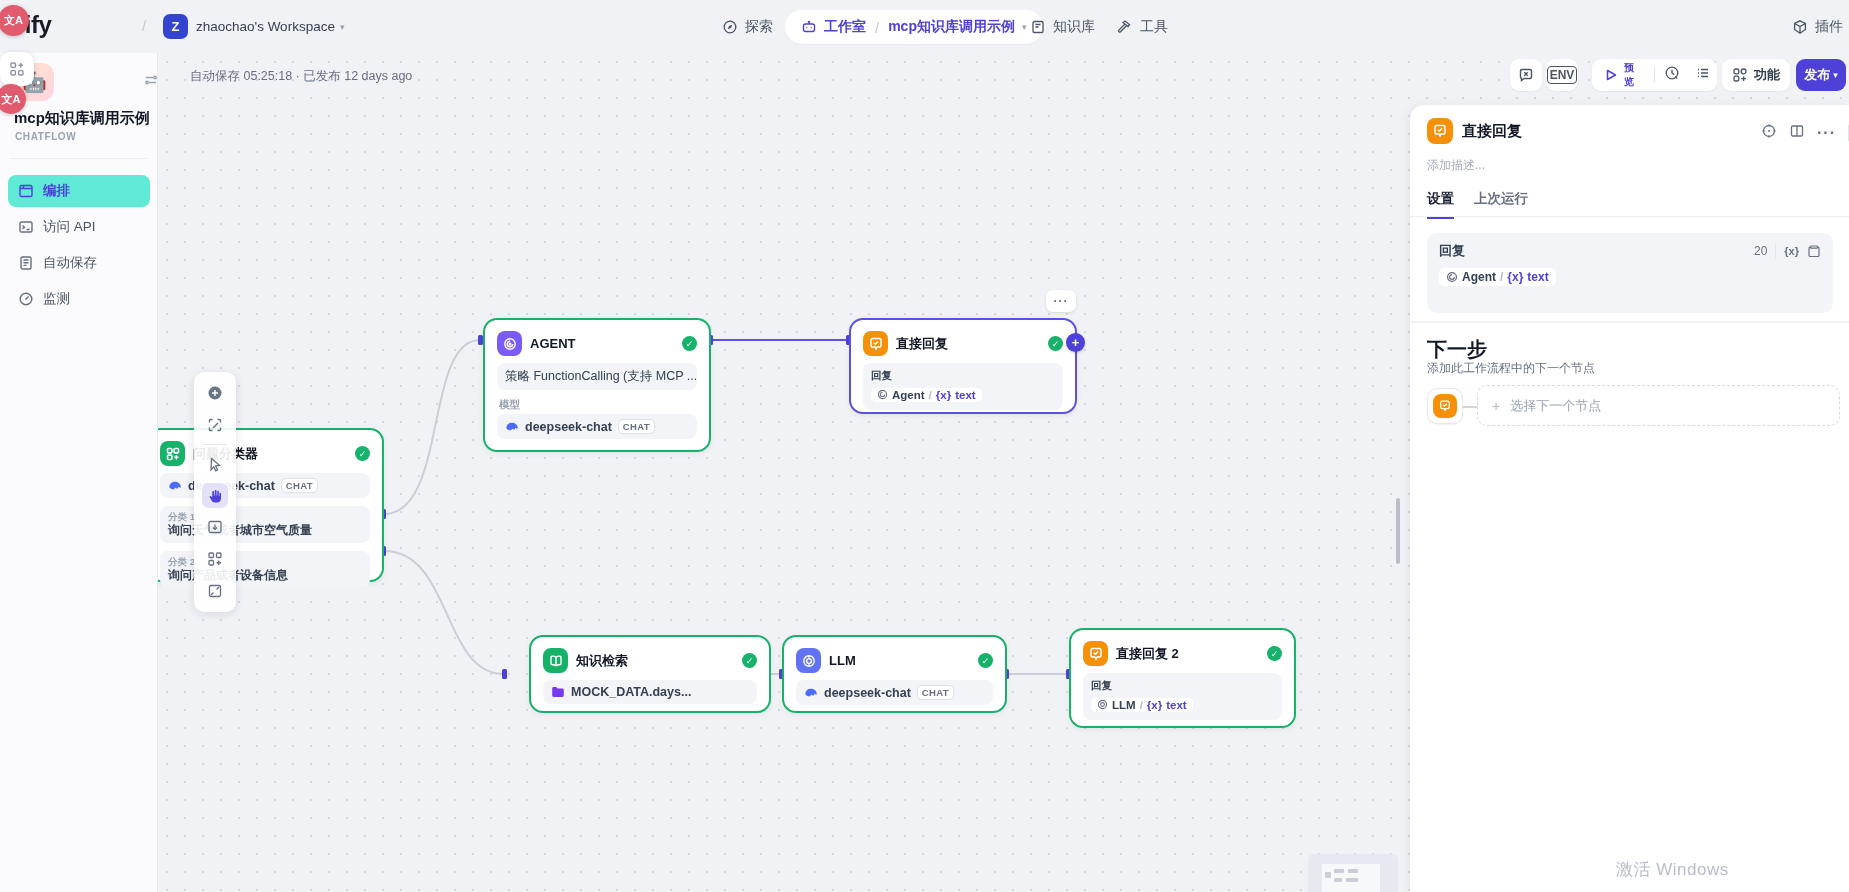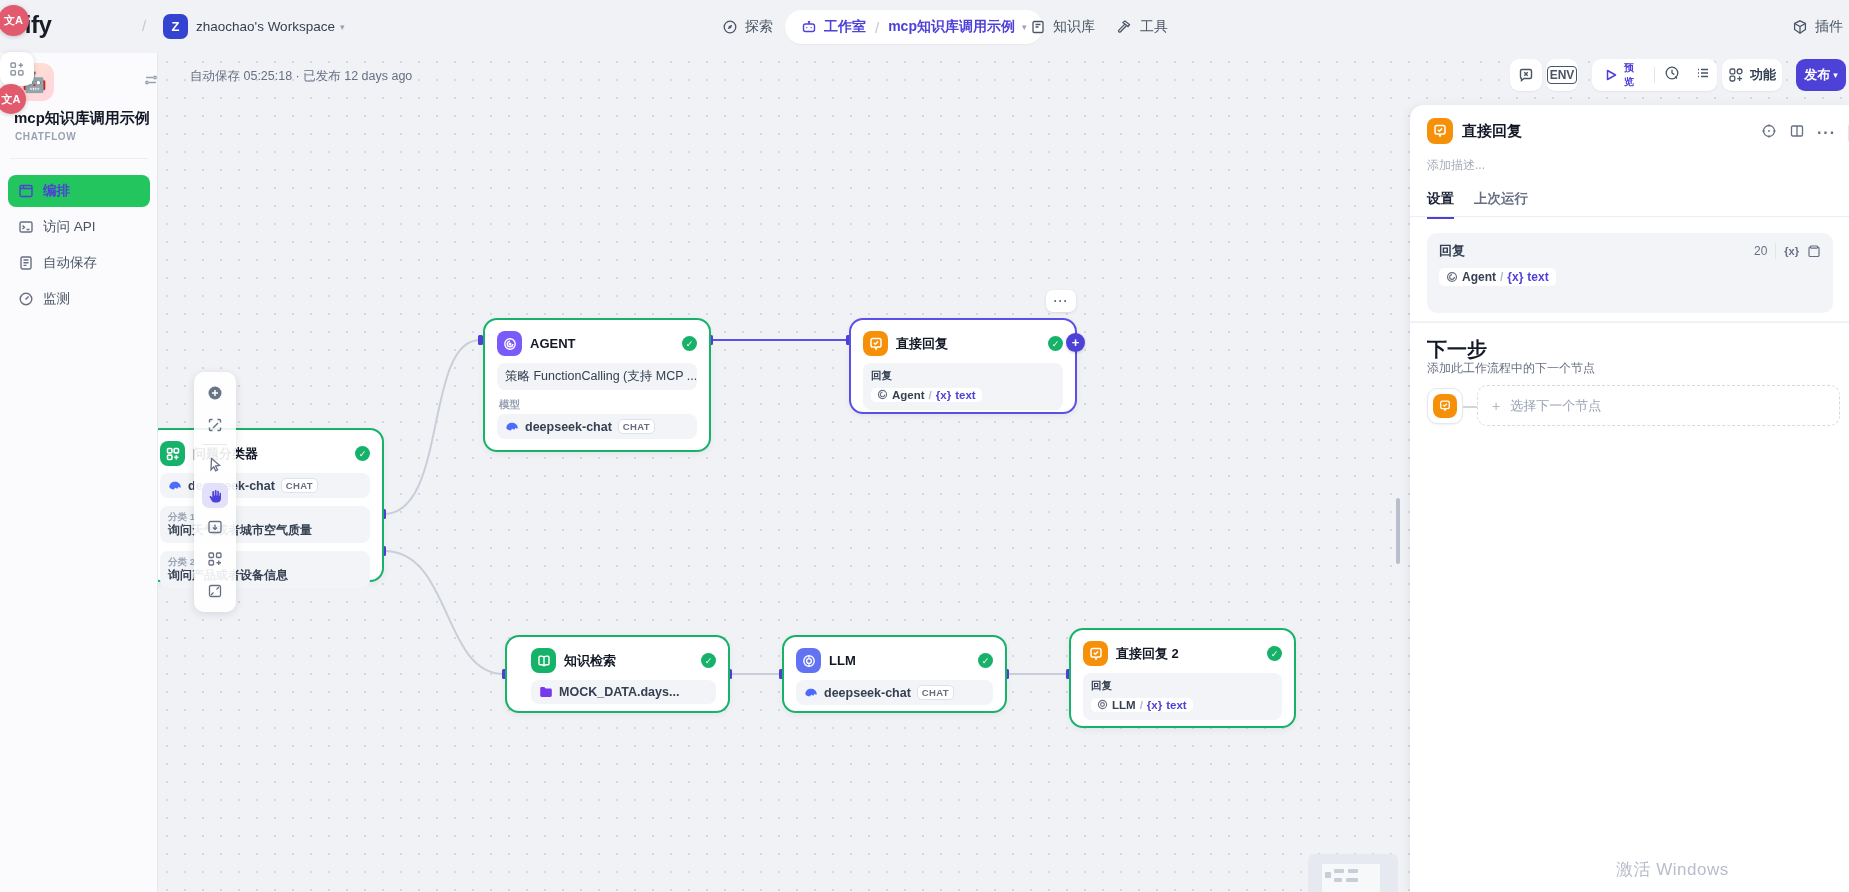--- a/index.html
+++ b/index.html
@@ -22,21 +22,21 @@
   .ext-circle { position:absolute; border-radius:50%; background:#e25a6d; color:#fff; display:flex; align-items:center; justify-content:center; font-size:11px; font-weight:700; box-shadow:0 1px 4px rgba(0,0,0,.2); z-index:60; }
   .ext-card { position:absolute; left:0px; top:52px; width:34px; height:34px; background:#fff; border-radius:10px; box-shadow:0 1px 5px rgba(0,0,0,.15); display:flex; align-items:center; justify-content:center; z-index:60; }
 
   
   .sidebar { position:absolute; left:0; top:53px; width:158px; height:839px; background:#fbfbfd; border-right:1px solid #e6e8ef; z-index:30; }
   .app-icon { position:absolute; left:16px; top:10px; width:38px; height:38px; border-radius:12px; background:linear-gradient(135deg,#ffe3cd,#ffd4e0); display:flex; align-items:center; justify-content:center; font-size:20px; }
   .app-name { position:absolute; left:14px; top:56px; width:140px; font-size:15px; font-weight:700; color:#121826; white-space:nowrap; overflow:hidden; }
   .app-type { position:absolute; left:15px; top:78px; font-size:10px; font-weight:600; letter-spacing:.6px; color:#98a2b3; }
   .side-div { position:absolute; left:10px; top:105px; width:138px; height:1px; background:#ebedf2; }
   .menu-item { position:absolute; left:8px; width:142px; height:32px; border-radius:8px; display:flex; align-items:center; gap:9px; padding:0 10px; font-size:13.5px; font-weight:500; color:#495464; cursor:pointer; }
-  .menu-item.active { background:#22c55e; color:#4e41d8; font-weight:600; }
+  .menu-item.active { background:#5eead4; color:#4e41d8; font-weight:600; }
 
   
   .canvas { position:absolute; left:158px; top:53px; right:0; bottom:0;
     background-color:#f1f2f6;
     background-image:radial-gradient(circle,#d4d7e0 1px,transparent 1.1px);
     background-size:18px 18px; z-index:1; }
   .autosave { position:absolute; left:190px; top:68px; font-size:12.5px; color:#676f83; z-index:5; }
 
   
   .tbtn { position:absolute; top:59px; height:32px; background:#fff; border-radius:9px; box-shadow:0 1px 2px rgba(16,24,40,.06); display:flex; align-items:center; justify-content:center; gap:6px; z-index:20; cursor:pointer; }
@@ -218,21 +218,21 @@
             </g>
           </svg>
         <span class="src">Agent</span>
           <span class="sl">/</span>
           <span class="vr">{x}</span>
           <span class="fd">text</span>
       </span>
     </div>
   </div>
 
-  <div class="node" style="left:505px;top:635px;width:225px;height:78px;padding-left:12px;">
+  <div class="node" style="left:529px;top:635px;width:242px;height:78px;">
     <div class="node-head">
       <span class="nicon" style="background:#17b26a">
         <svg class="icon14" viewBox="0 0 14 14">
             <path d="M7 3.2C6 2.2 4.6 2 3 2.2c-.6.1-1 .5-1 1.1v6.5c0 .6.5 1 1.1 1 1.4-.2 2.9 0 3.9 1 1-1 2.5-1.2 3.9-1 .6 0 1.1-.4 1.1-1V3.3c0-.6-.4-1-1-1.1-1.6-.2-3 0-4 1z" fill="none" stroke="#fff" stroke-width="1.4"></path>
             <path d="M7 3.4v8" stroke="#fff" stroke-width="1.4"></path>
           </svg>
       </span>
       <span class="ntitle">知识检索</span>
       <span class="check">✓</span>
     </div>
@@ -374,21 +374,21 @@
           <circle cx="8" cy="8" r="5.8"></circle>
           <path d="M8 4.8V8l2.3 1.6M11 11.5l2 2"></path>
         </svg>
     </span>
     <span style="padding:0 6px;cursor:pointer;">
       <svg class="icon16" viewBox="0 0 16 16" fill="none" stroke="#495464" stroke-width="1.4">
           <path d="M3 4.5h1M6 4.5h7M3 8h1M6 8h7M3 11.5h1M6 11.5h7"></path>
         </svg>
     </span>
   </div>
-  <div class="tbtn" style="left:1722px;width:60px;font-size:13px;font-weight:600;color:#354052;text-align:center;">
+  <div class="tbtn" style="left:1722px;width:68px;font-size:13px;font-weight:600;color:#354052;text-align:center;">
     <svg class="icon16" viewBox="0 0 16 16" fill="none" stroke="#495464" stroke-width="1.3">
         <rect x="2" y="2" width="4.8" height="4.8" rx="1.4"></rect>
         <rect x="9.2" y="2" width="4.8" height="4.8" rx="2.4"></rect>
         <rect x="2" y="9.2" width="4.8" height="4.8" rx="1.4"></rect>
         <path d="M11.6 9.2v4.8M9.2 11.6H14"></path>
       </svg>
     <span>功能</span>
   </div>
   <div class="publish-btn">
     <span>发布</span>

